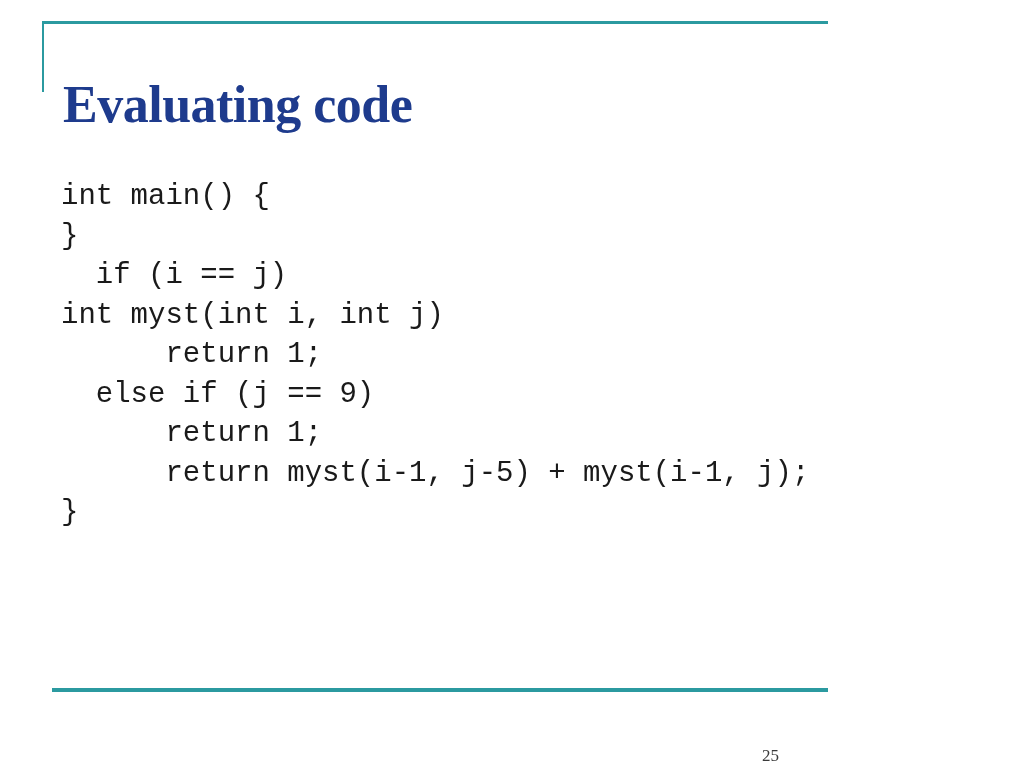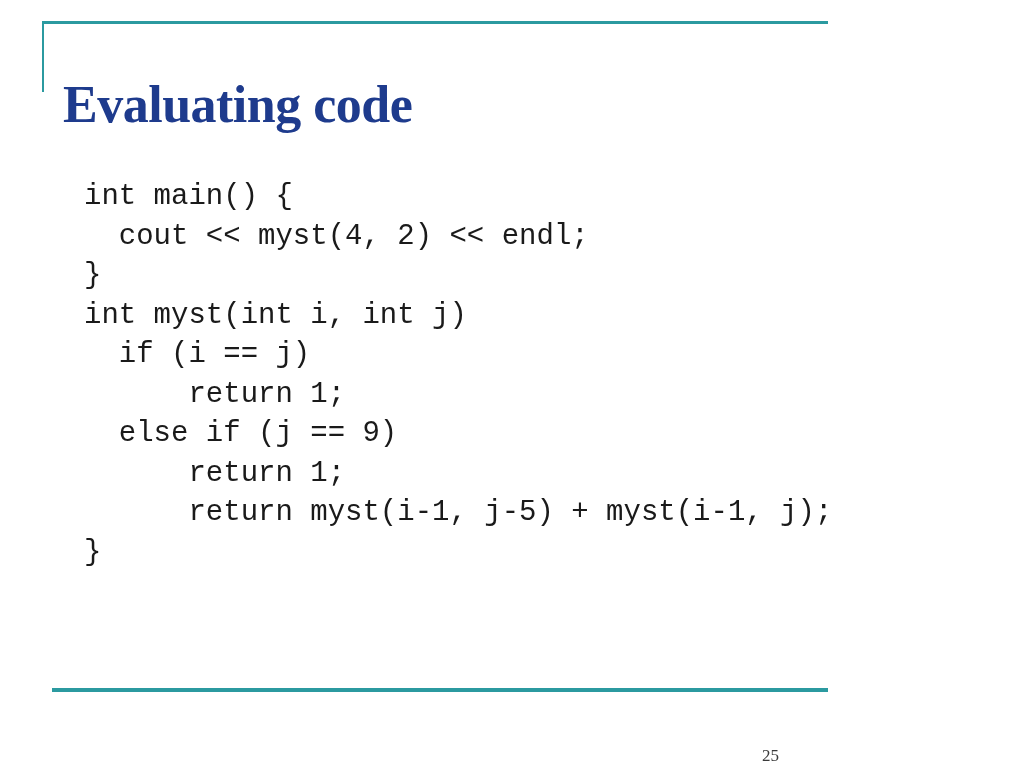--- a/index.html
+++ b/index.html
@@ -47,21 +47,20 @@
     left: 61px;
     top: 177px;
     font-family: "Liberation Mono", "DejaVu Sans Mono", monospace;
     font-size: 29px;
     line-height: 39.5px;
     color: var(--code-black, #1A1A1A);
   }
   .code-line {
     white-space: pre;
     height: 39.5px;
-    margin-left: 23px;
   }
   .bottom-rule {
     position: absolute;
     left: 52px;
     top: 688px;
     width: 941px;
     height: 4px;
     background: var(--accent-teal, #2B9AA0);
   }
   .page-number {
@@ -78,24 +77,23 @@
 
 <div class="slide">
 
   <div class="top-rule"></div>
   <div class="title-vline"></div>
 
   <h1 class="slide-title">Evaluating code</h1>
 
   <div class="code-block">
     <div class="code-line">int main() {</div>
-    <div class="code-line">  cout &lt;&lt; myst(4, 2) &lt;&lt; endl;</div>
     <div class="code-line">}</div>
+    <div class="code-line">  if (i == j)</div>
     <div class="code-line">int myst(int i, int j)</div>
-    <div class="code-line">  if (i == j)</div>
     <div class="code-line">      return 1;</div>
     <div class="code-line">  else if (j == 9)</div>
     <div class="code-line">      return 1;</div>
     <div class="code-line">      return myst(i-1, j-5) + myst(i-1, j);</div>
     <div class="code-line">}</div>
   </div>
 
   <div class="bottom-rule"></div>
 
   <div class="page-number">25</div>

